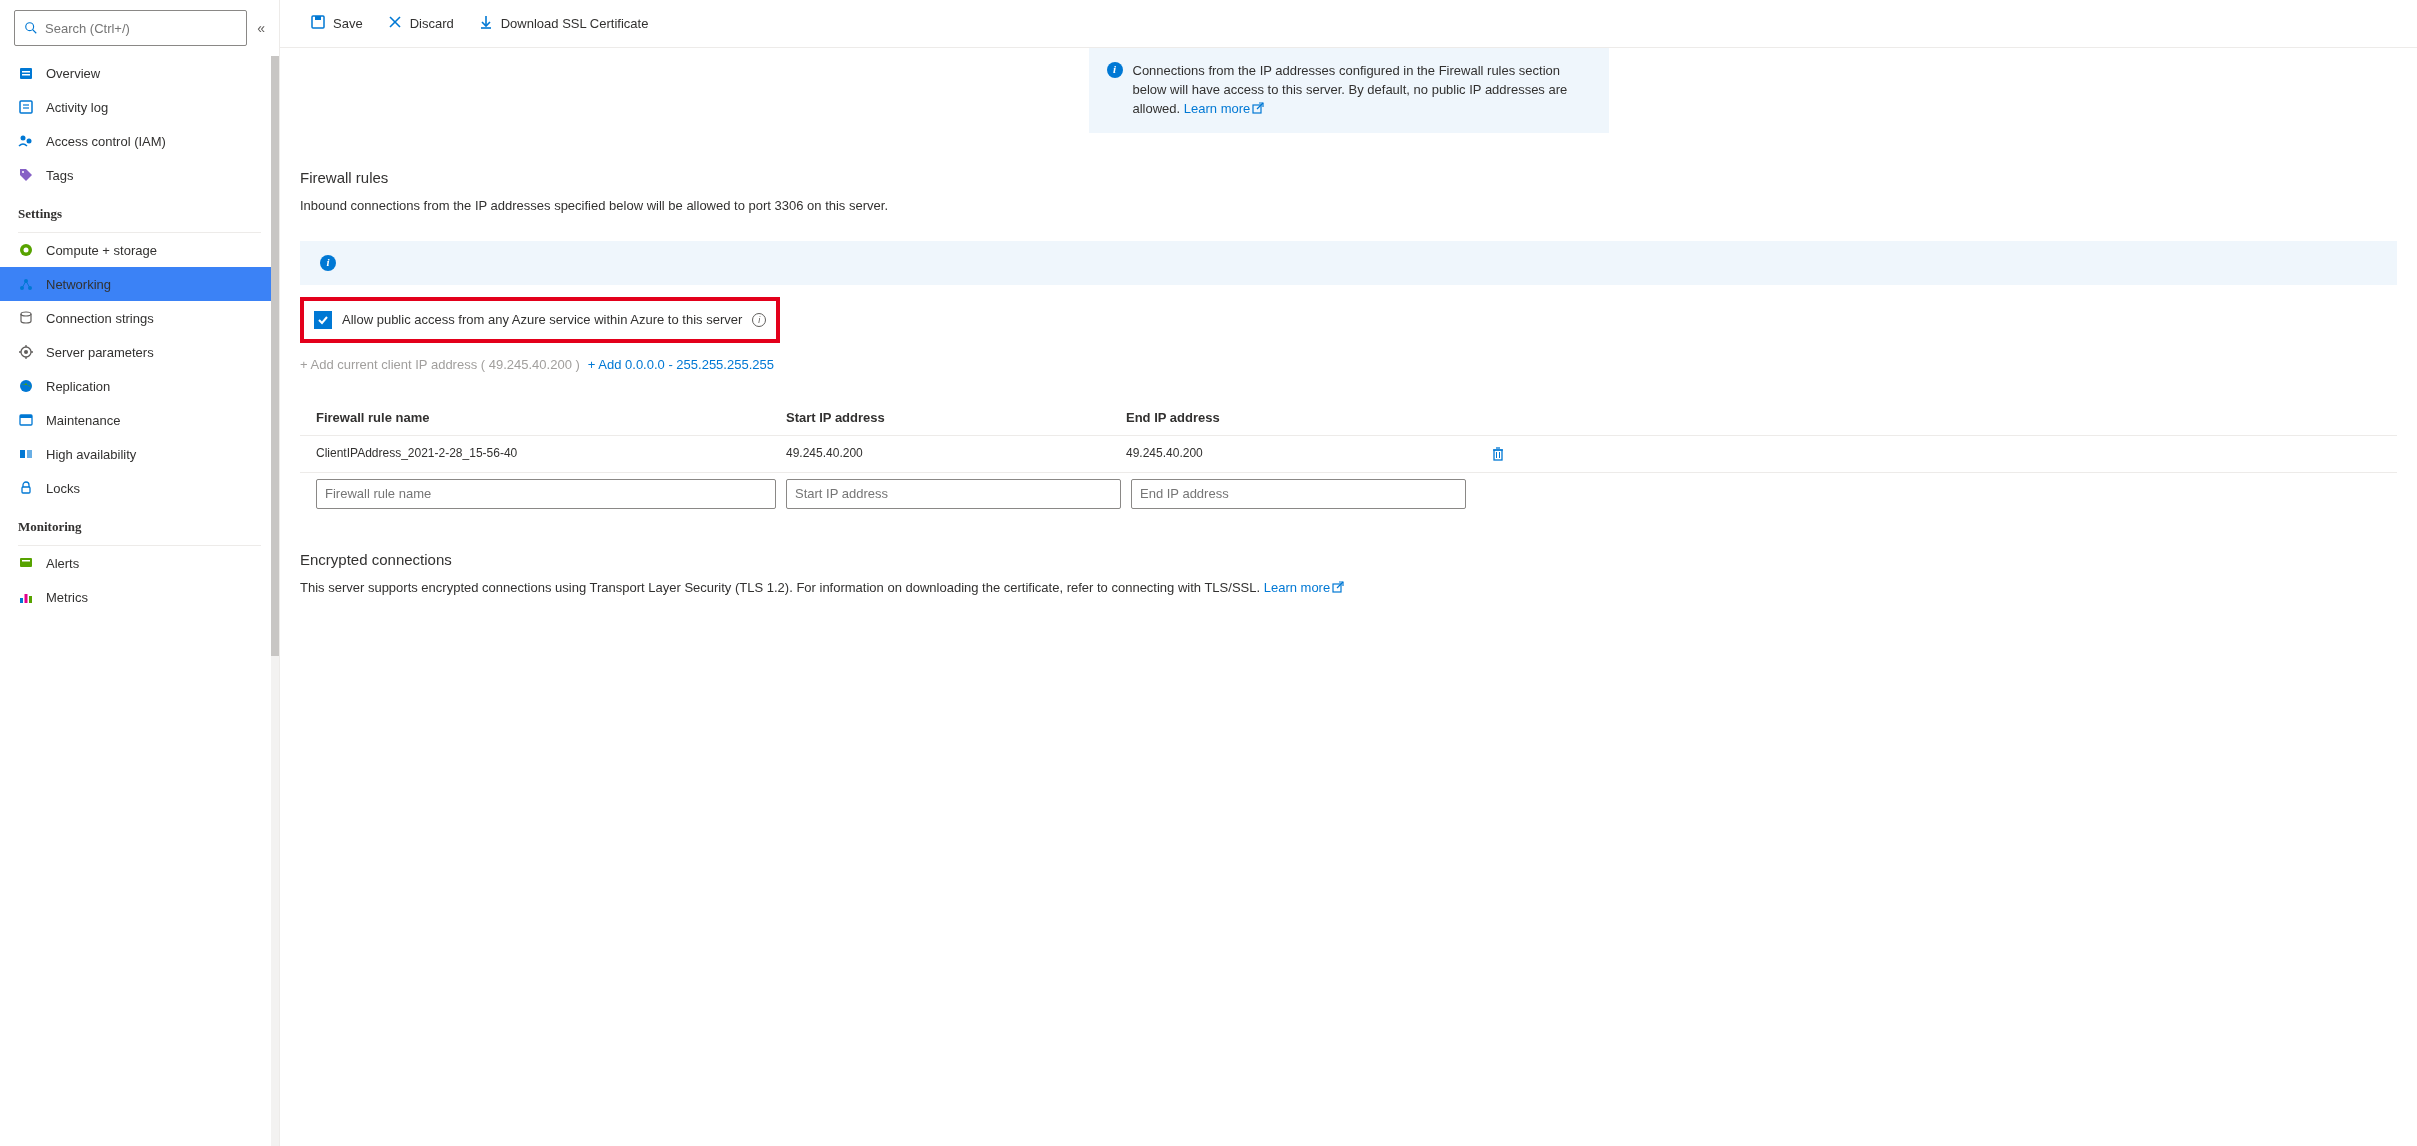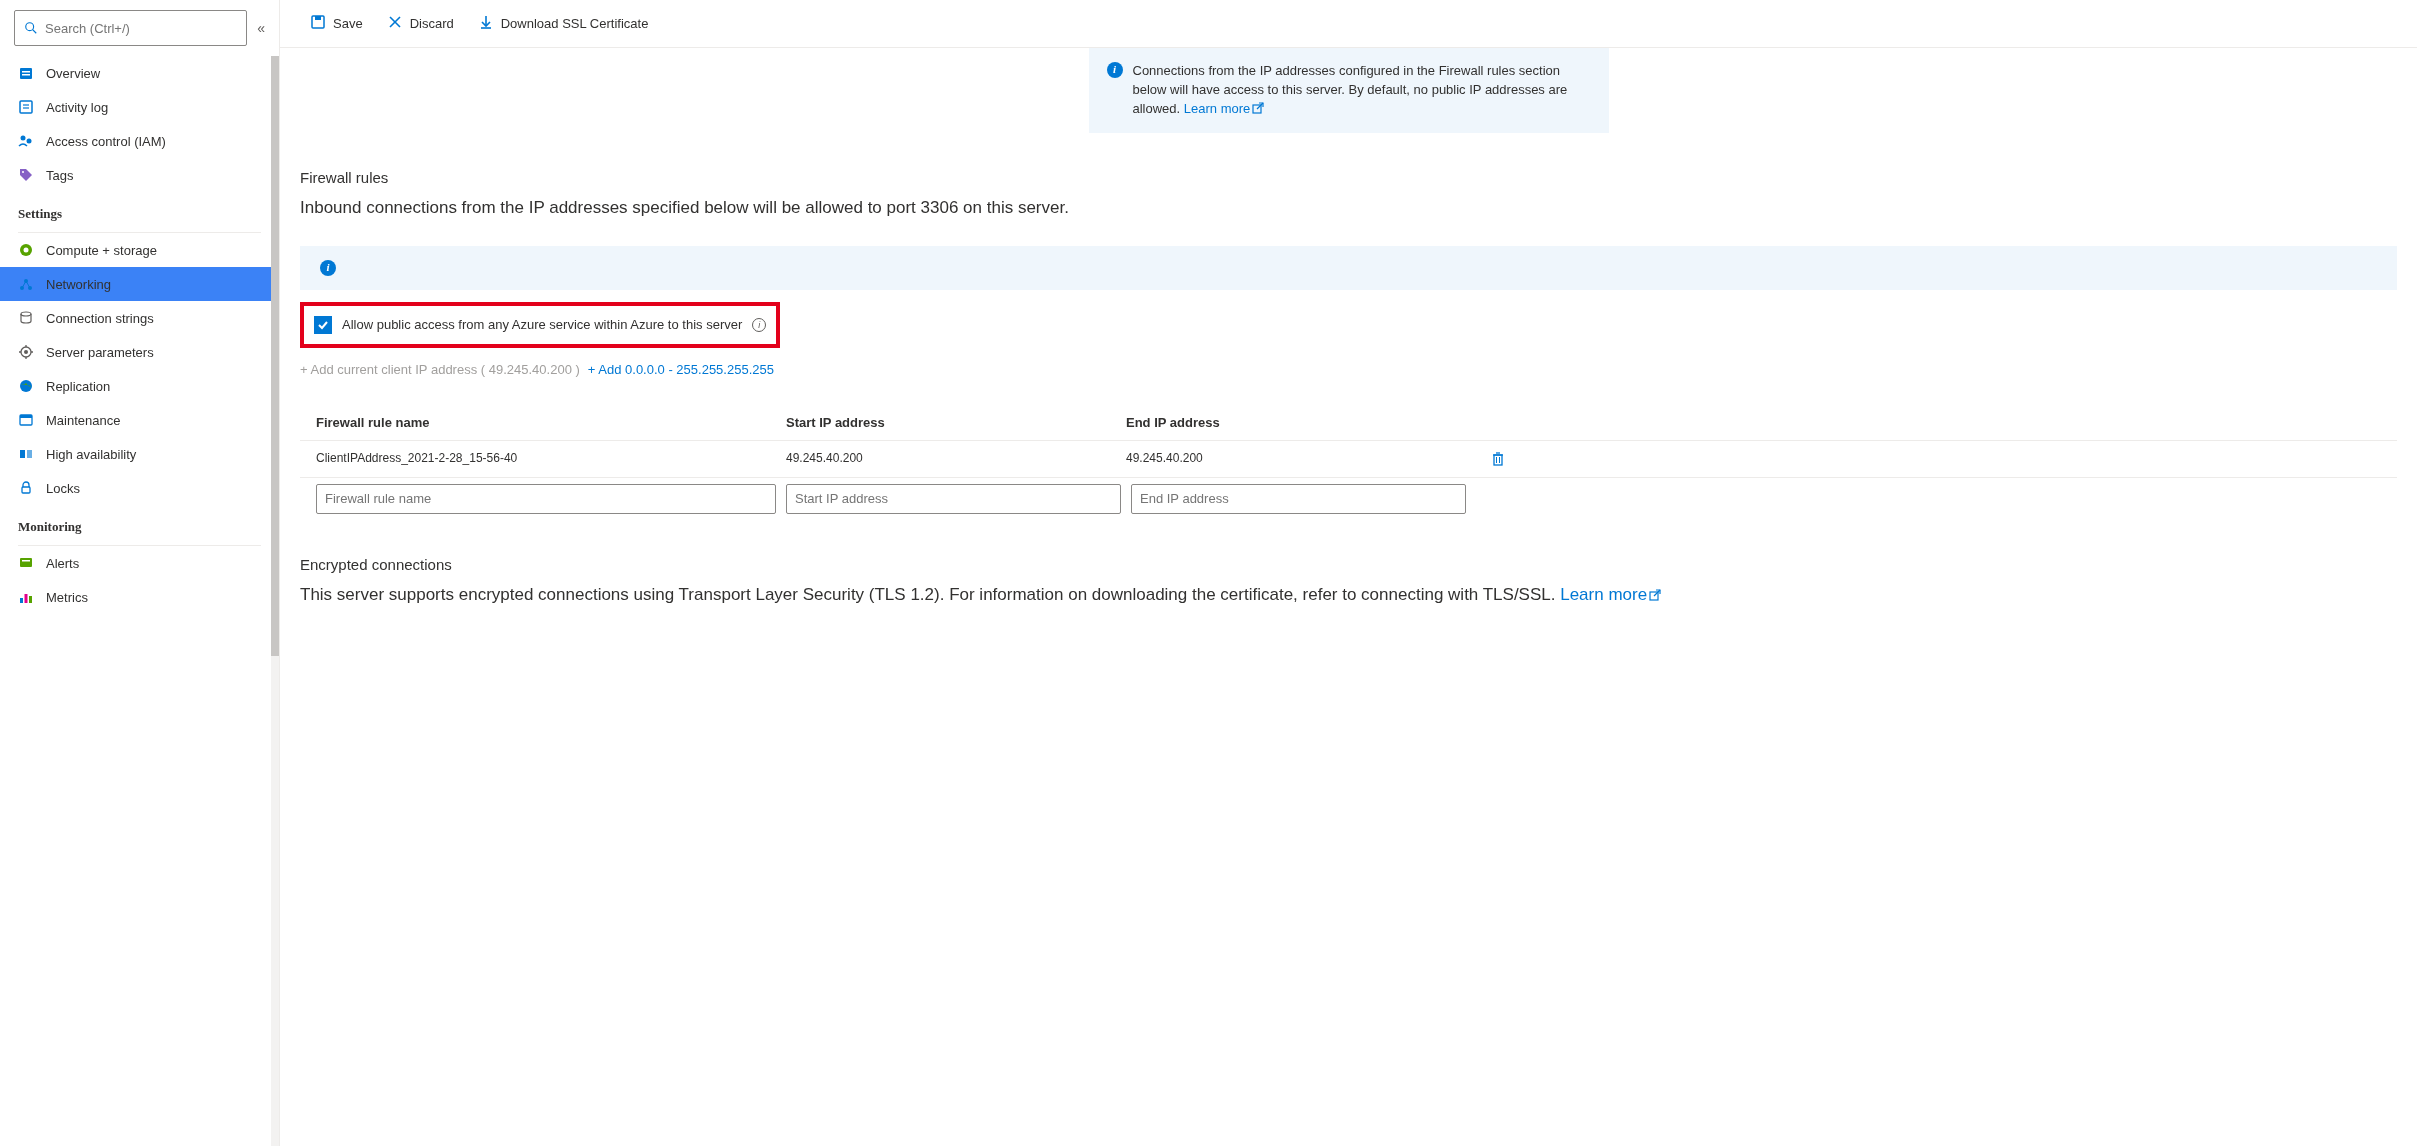--- a/index.html
+++ b/index.html
@@ -160,21 +160,21 @@
     font-style: italic;
     font-family: Georgia, serif;
   }
   .section-title {
     font-weight: 400;
     font-size: 15px;
     margin-top: 36px;
     margin-bottom: 12px;
   }
   .section-desc {
-    font-size: 17px;
+    font-size: 13px;
     color: #323130;
   }
   .link { color: #0078d4; cursor: pointer; }
   .ext-icon {
     display: inline-block;
     width: 12px;
     height: 12px;
     vertical-align: -1px;
     margin-left: 2px;
   }

